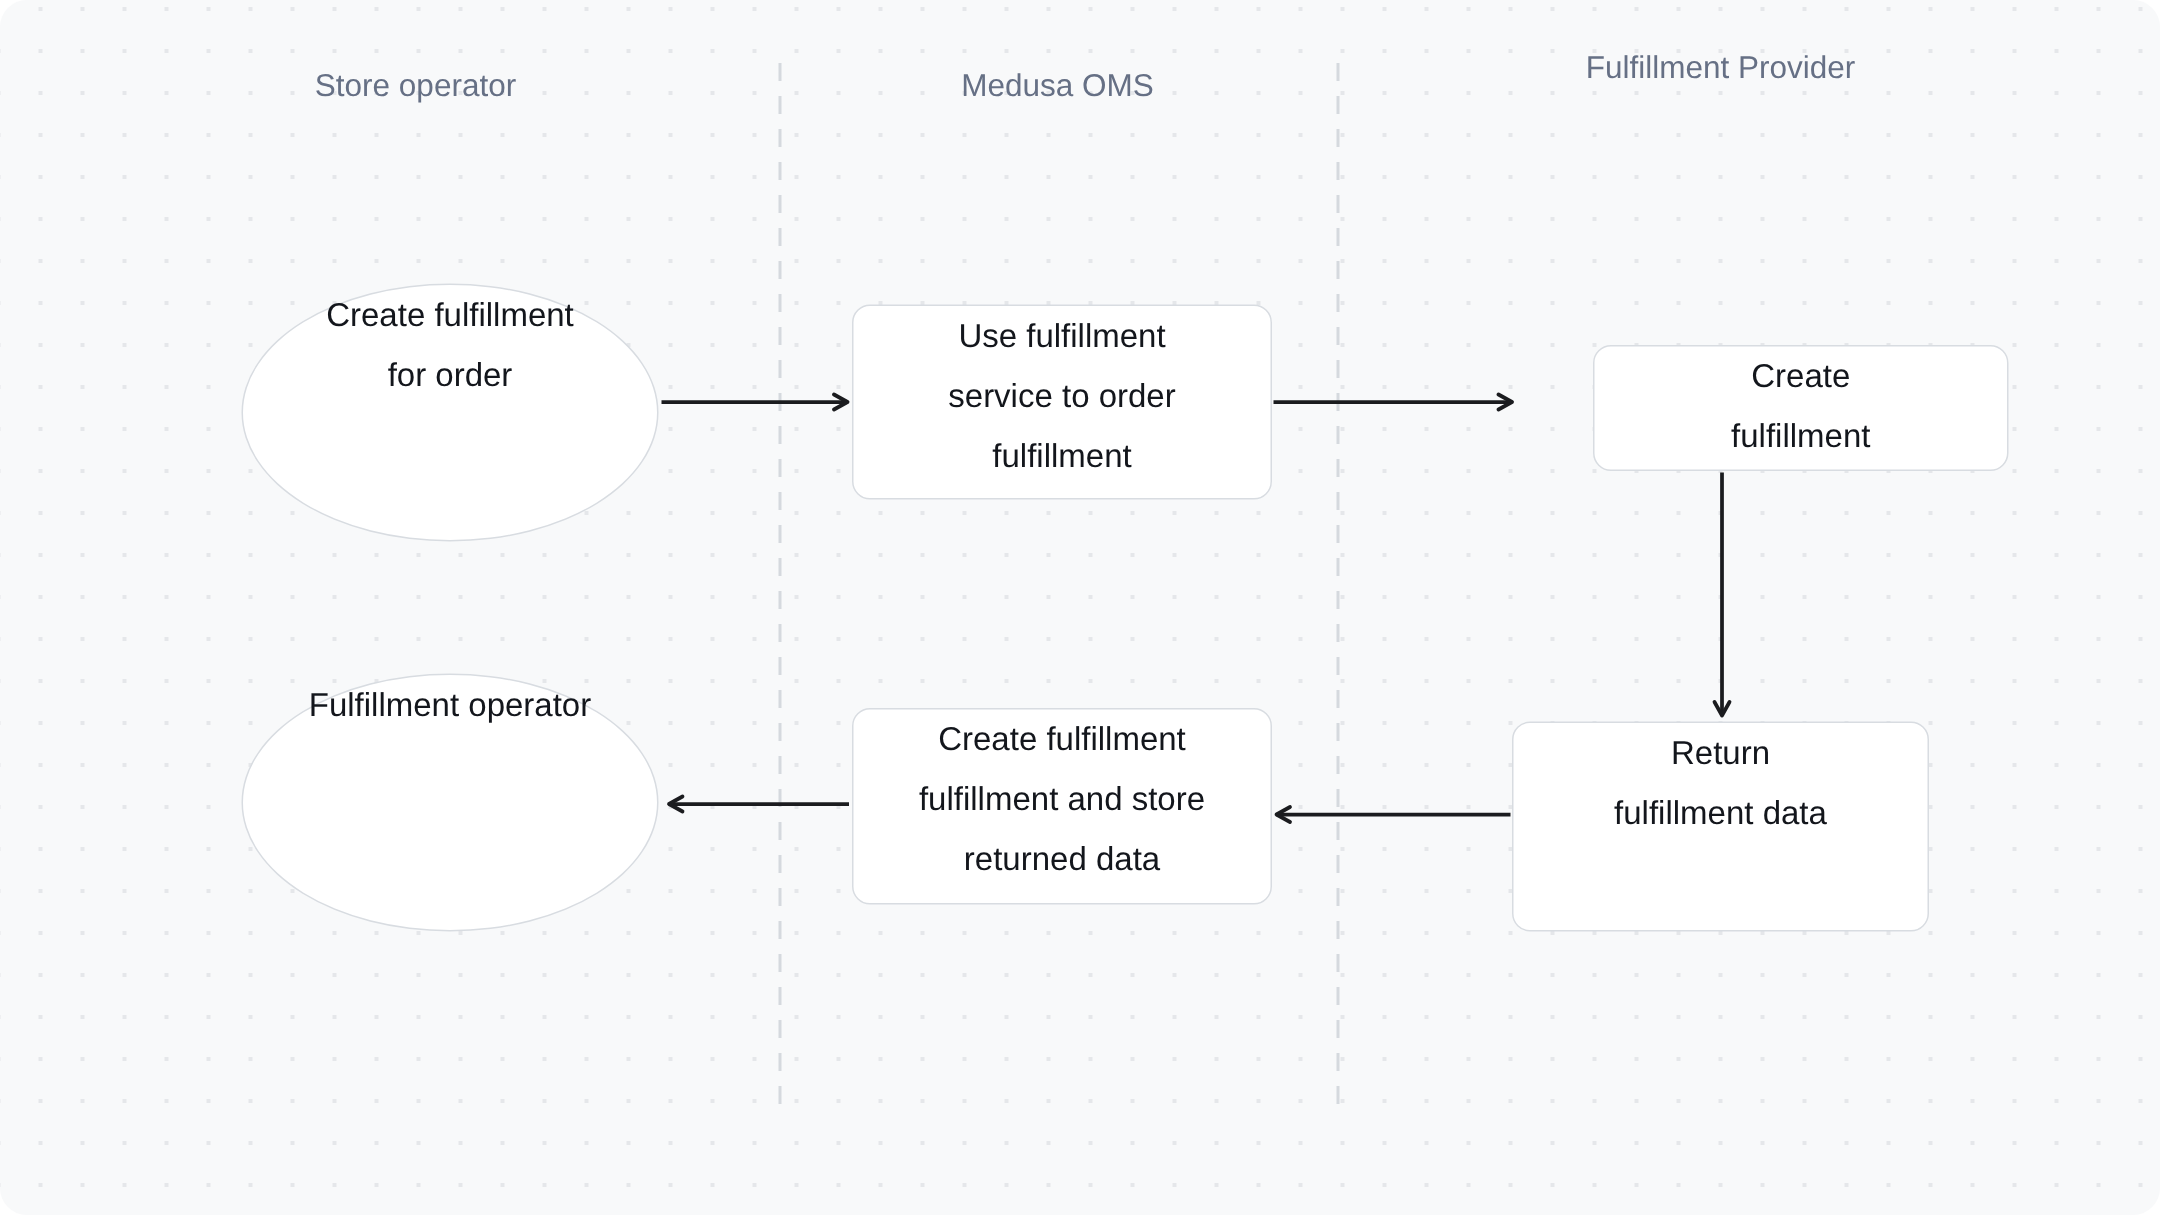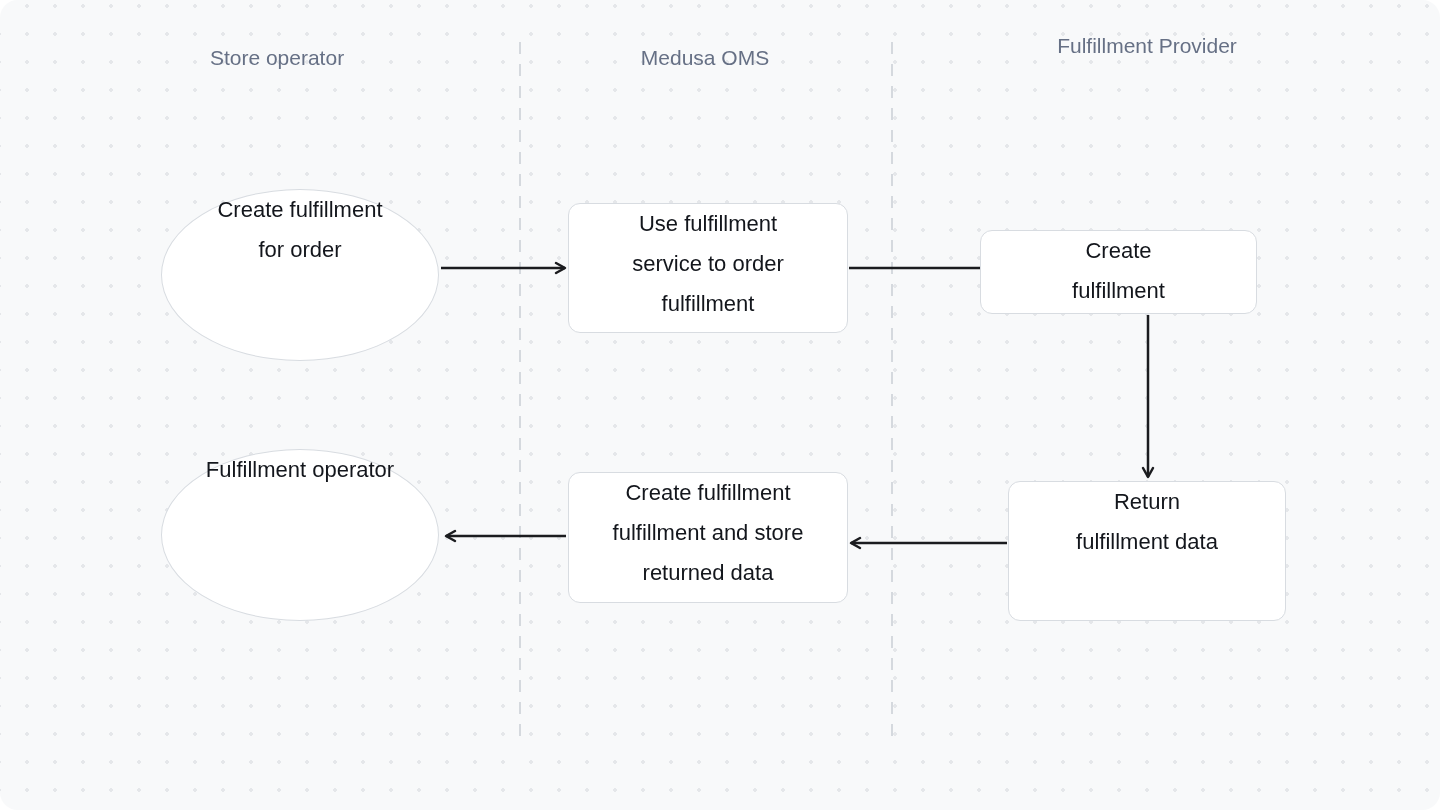--- a/index.html
+++ b/index.html
@@ -96,21 +96,21 @@
     <span>Create fulfillment</span>
     <span>for order</span>
   </div>
 
   <div class="node rect" style="left:568px; top:203px; width:280px; height:130px;">
     <span>Use fulfillment</span>
     <span>service to order</span>
     <span>fulfillment</span>
   </div>
 
-  <div class="node rect" style="left:980px; top:230px; width:277px; height:84px;">
+  <div class="node rect" style="left:1062px; top:230px; width:277px; height:84px;">
     <span>Create</span>
     <span>fulfillment</span>
   </div>
 
   <div class="node ellipse" style="left:161px; top:449px; width:278px; height:172px;">
     <span>Fulfillment operator</span>
   </div>
 
   <div class="node rect" style="left:568px; top:472px; width:280px; height:131px;">
     <span>Create fulfillment</span>

